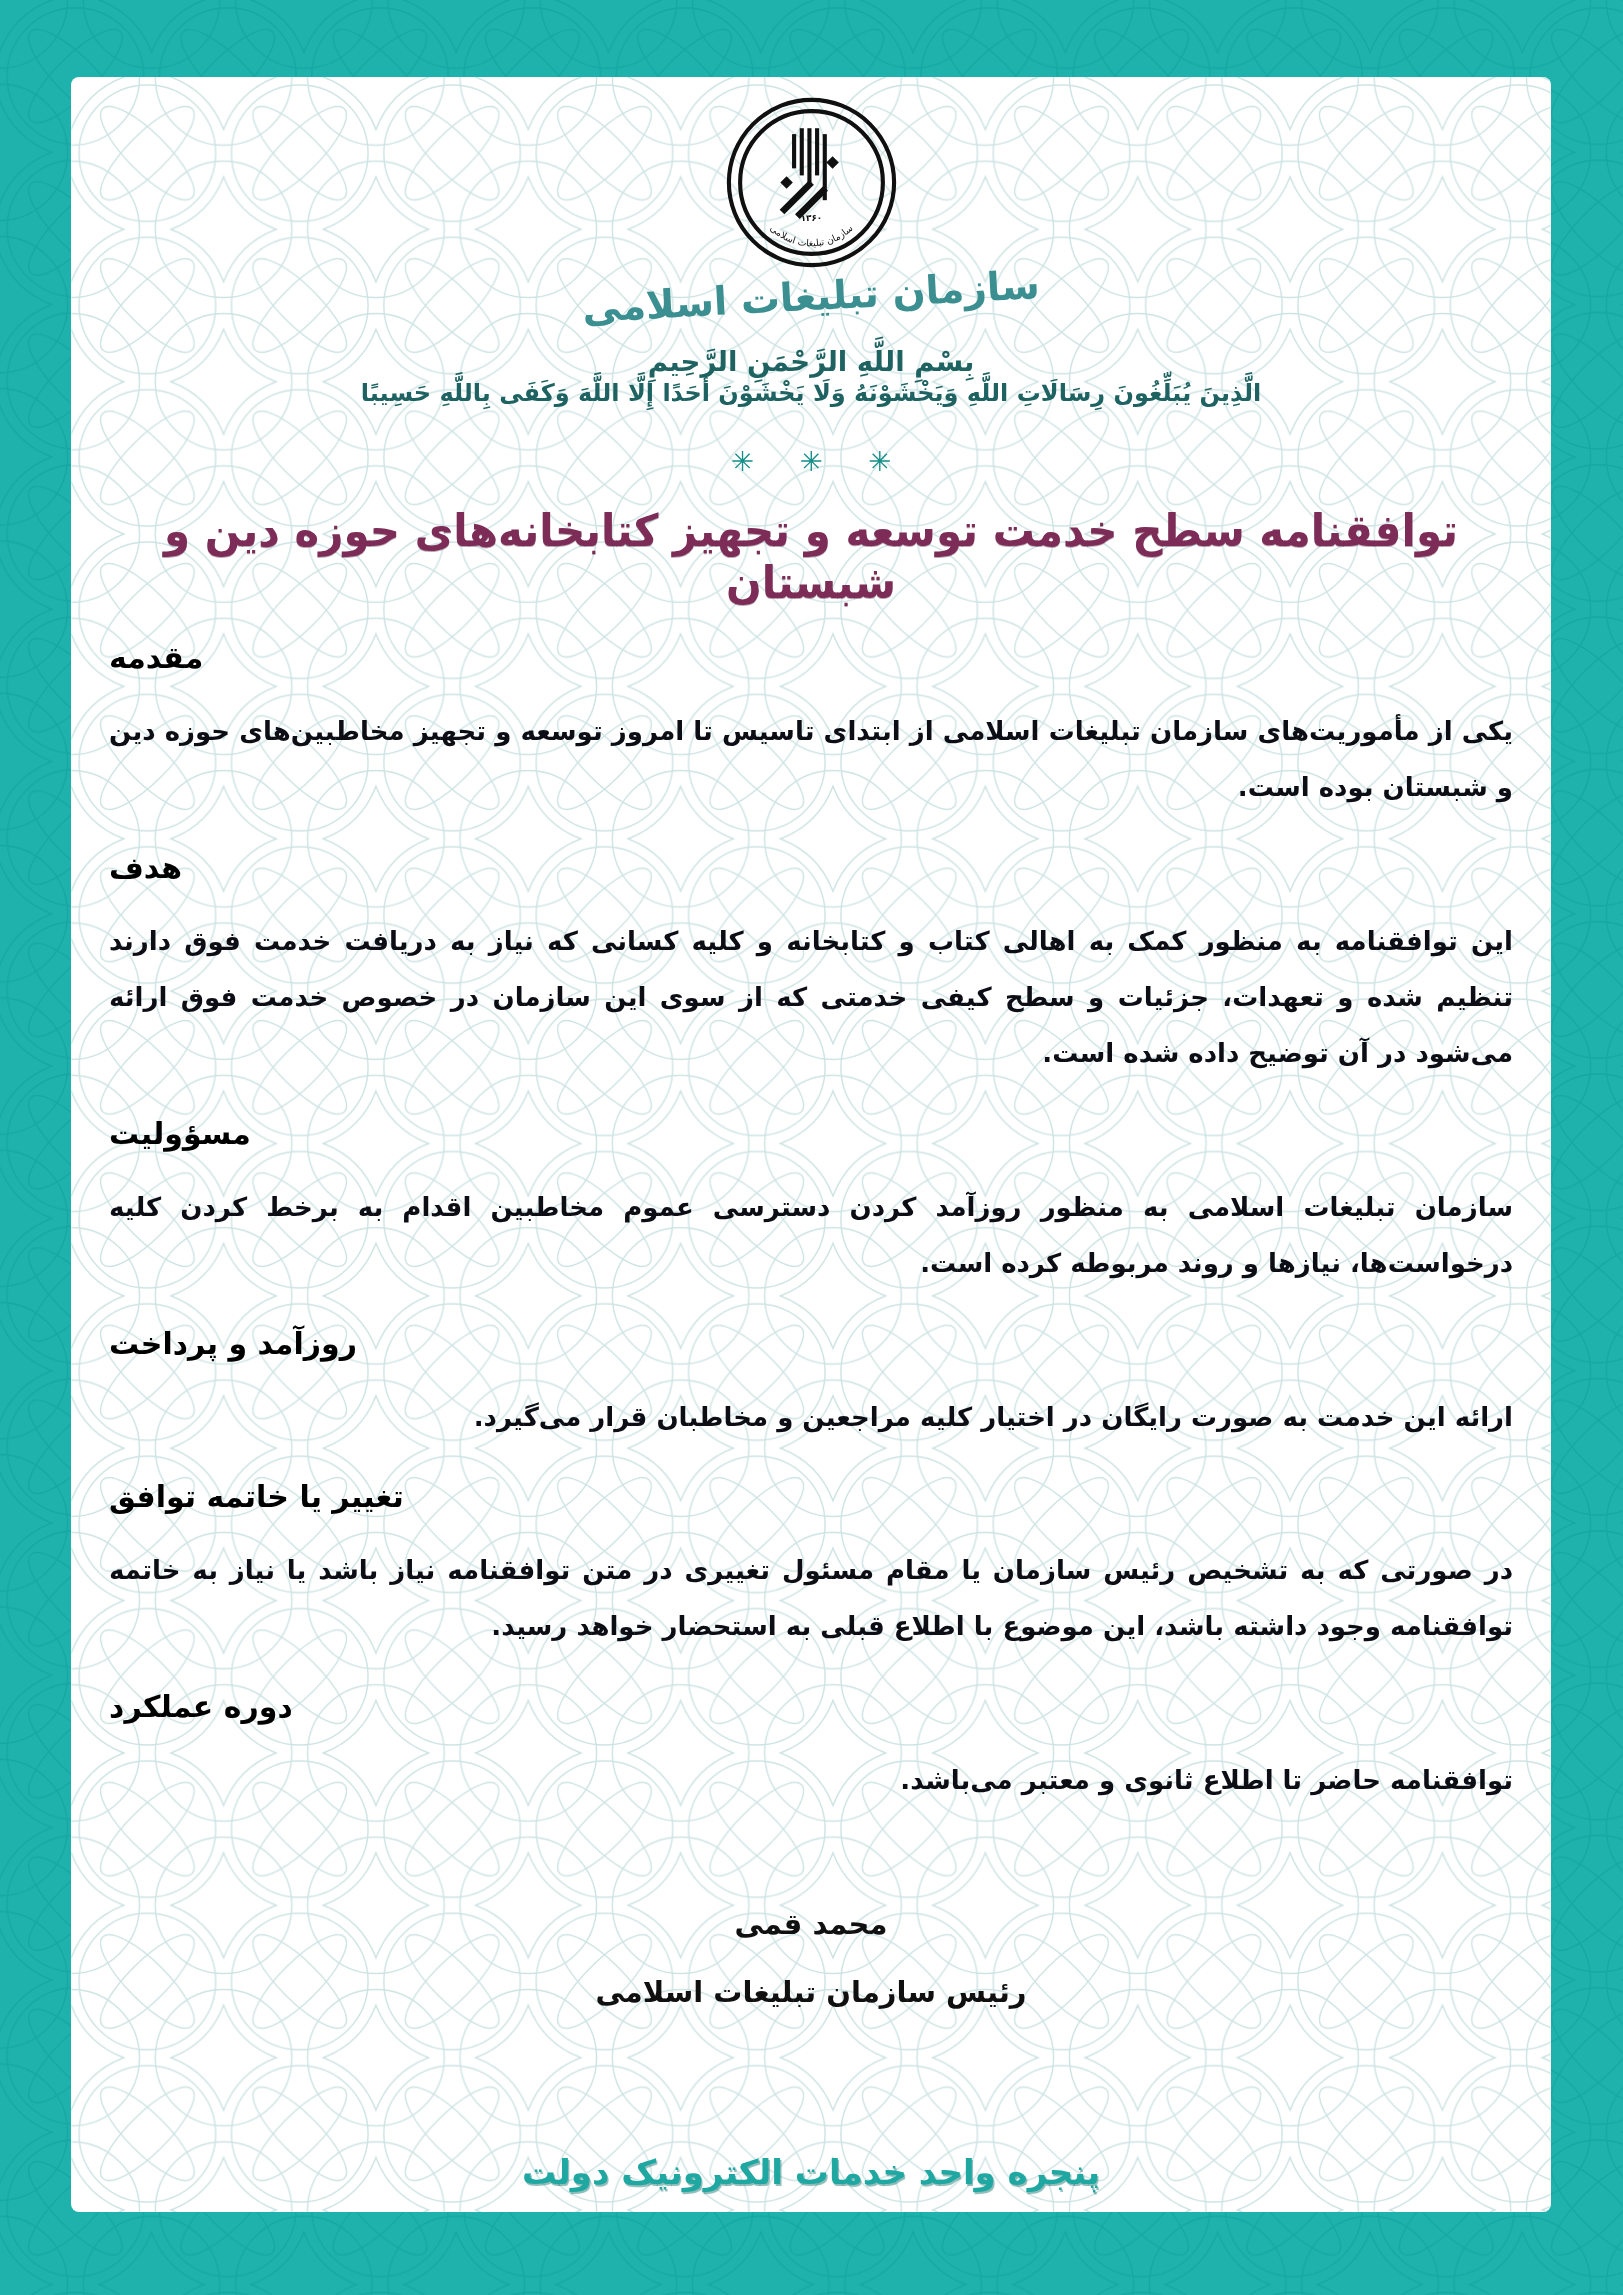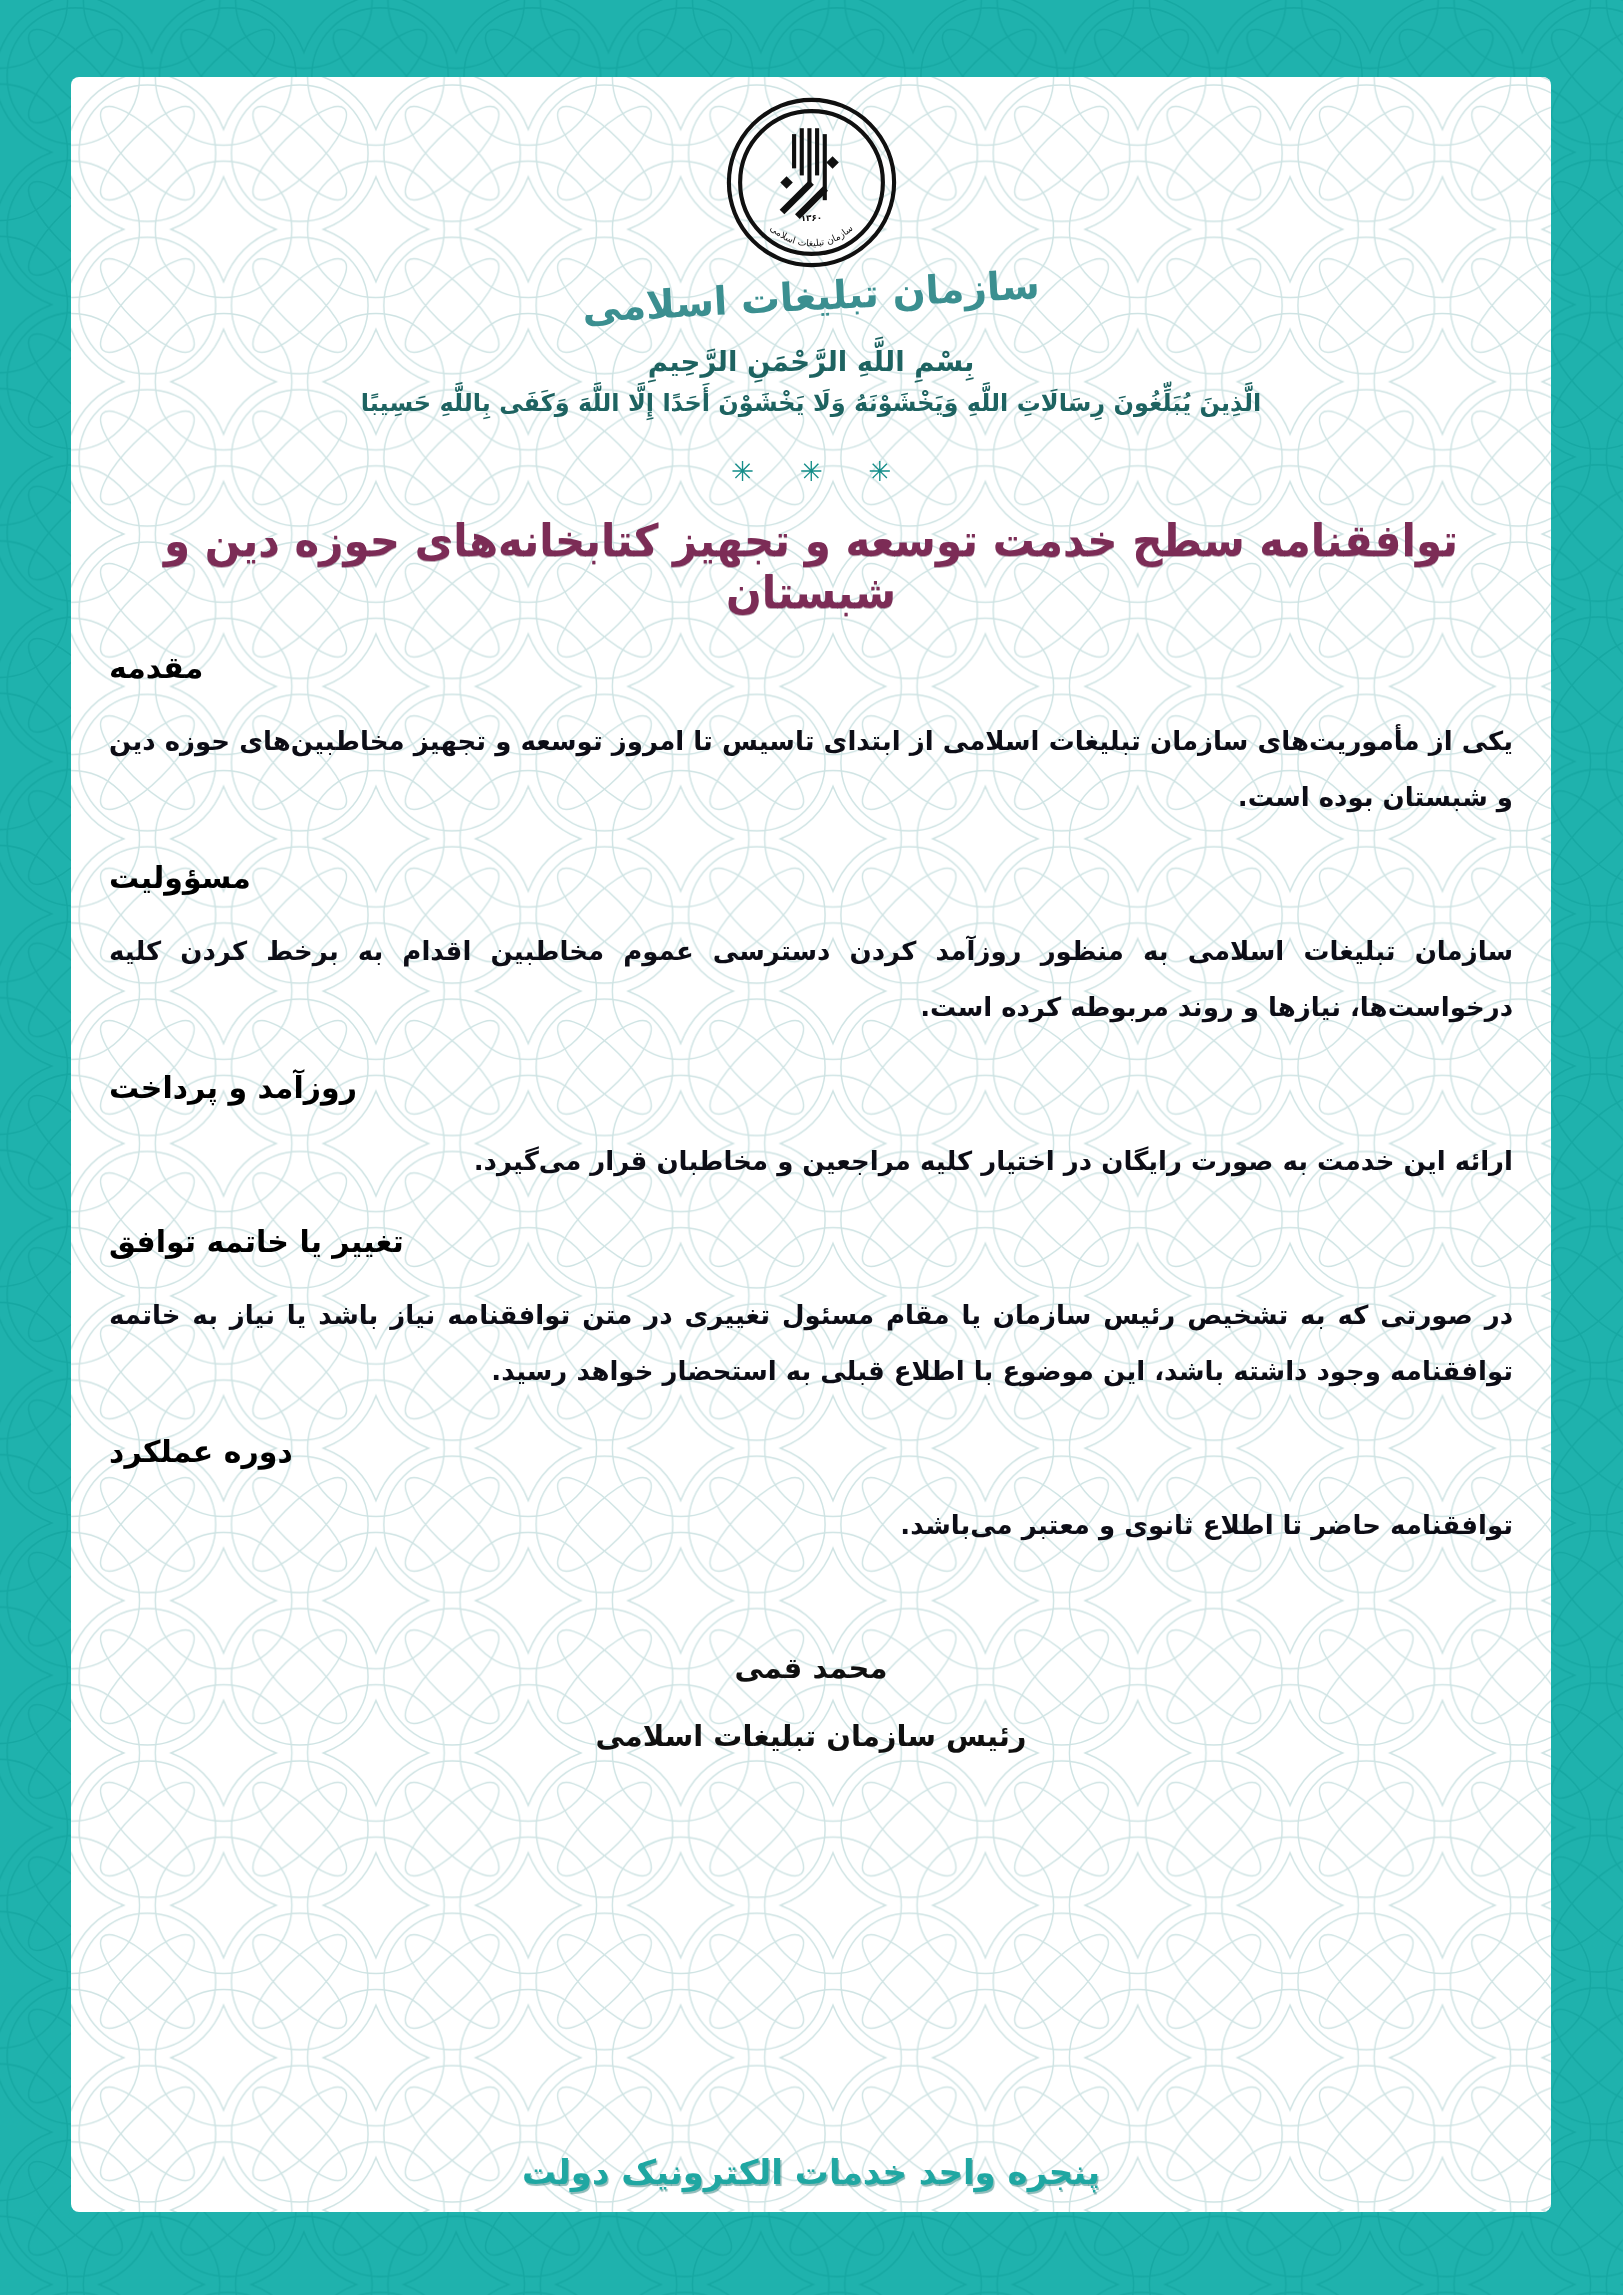--- a/index.html
+++ b/index.html
@@ -36,21 +36,21 @@
     font-weight:bold;
     color:#3B8F90;
     transform:rotate(-3deg);
     letter-spacing:0.7px;
   }
   .bismillah{
     margin-top:26px;text-align:center;
     font-size:27.6px;font-weight:bold;color:#1E6361;
   }
   .verse{
-    margin-top:11px;text-align:center;
+    margin-top:1px;text-align:center;
     font-size:24px;font-weight:bold;color:#1E6361;
   }
   .separator{
     margin-top:38px;text-align:center;
     font-size:27.6px;color:#168E8A;letter-spacing:18.4px;
     padding-left:18.4px; 
   }
   .title{
     margin:30px 0 0 0;
     text-align:center;
@@ -180,20 +180,24 @@
       <div class="separator">✳ ✳ ✳</div>
 
       <h1 class="title">توافقنامه سطح خدمت توسعه و تجهیز کتابخانه‌های حوزه دین و شبستان</h1>
 
       <div class="sections">
         <section>
           <h2 class="section-heading">مقدمه</h2>
           <p class="section-body">یکی از مأموریت‌های سازمان تبلیغات اسلامی از ابتدای تاسیس تا امروز توسعه و تجهیز مخاطبین‌های حوزه دین و شبستان بوده است.</p>
         </section>
         <section>
+          <h2 class="section-heading">هدف</h2>
+          <p class="section-body">این توافقنامه به منظور کمک به اهالی کتاب و کتابخانه و کلیه کسانی که نیاز به دریافت خدمت فوق دارند تنظیم شده و تعهدات، جزئیات و سطح کیفی خدمتی که از سوی این سازمان در خصوص خدمت فوق ارائه می‌شود در آن توضیح داده شده است.</p>
+        </section>
+        <section>
           <h2 class="section-heading">مسؤولیت</h2>
           <p class="section-body">سازمان تبلیغات اسلامی به منظور روزآمد کردن دسترسی عموم مخاطبین اقدام به برخط کردن کلیه درخواست‌ها، نیازها و روند مربوطه کرده است.</p>
         </section>
         <section>
           <h2 class="section-heading">روزآمد و پرداخت</h2>
           <p class="section-body">ارائه این خدمت به صورت رایگان در اختیار کلیه مراجعین و مخاطبان قرار می‌گیرد.</p>
         </section>
         <section>
           <h2 class="section-heading">تغییر یا خاتمه توافق</h2>
           <p class="section-body">در صورتی که به تشخیص رئیس سازمان یا مقام مسئول تغییری در متن توافقنامه نیاز باشد یا نیاز به خاتمه توافقنامه وجود داشته باشد، این موضوع با اطلاع قبلی به استحضار خواهد رسید.</p>

